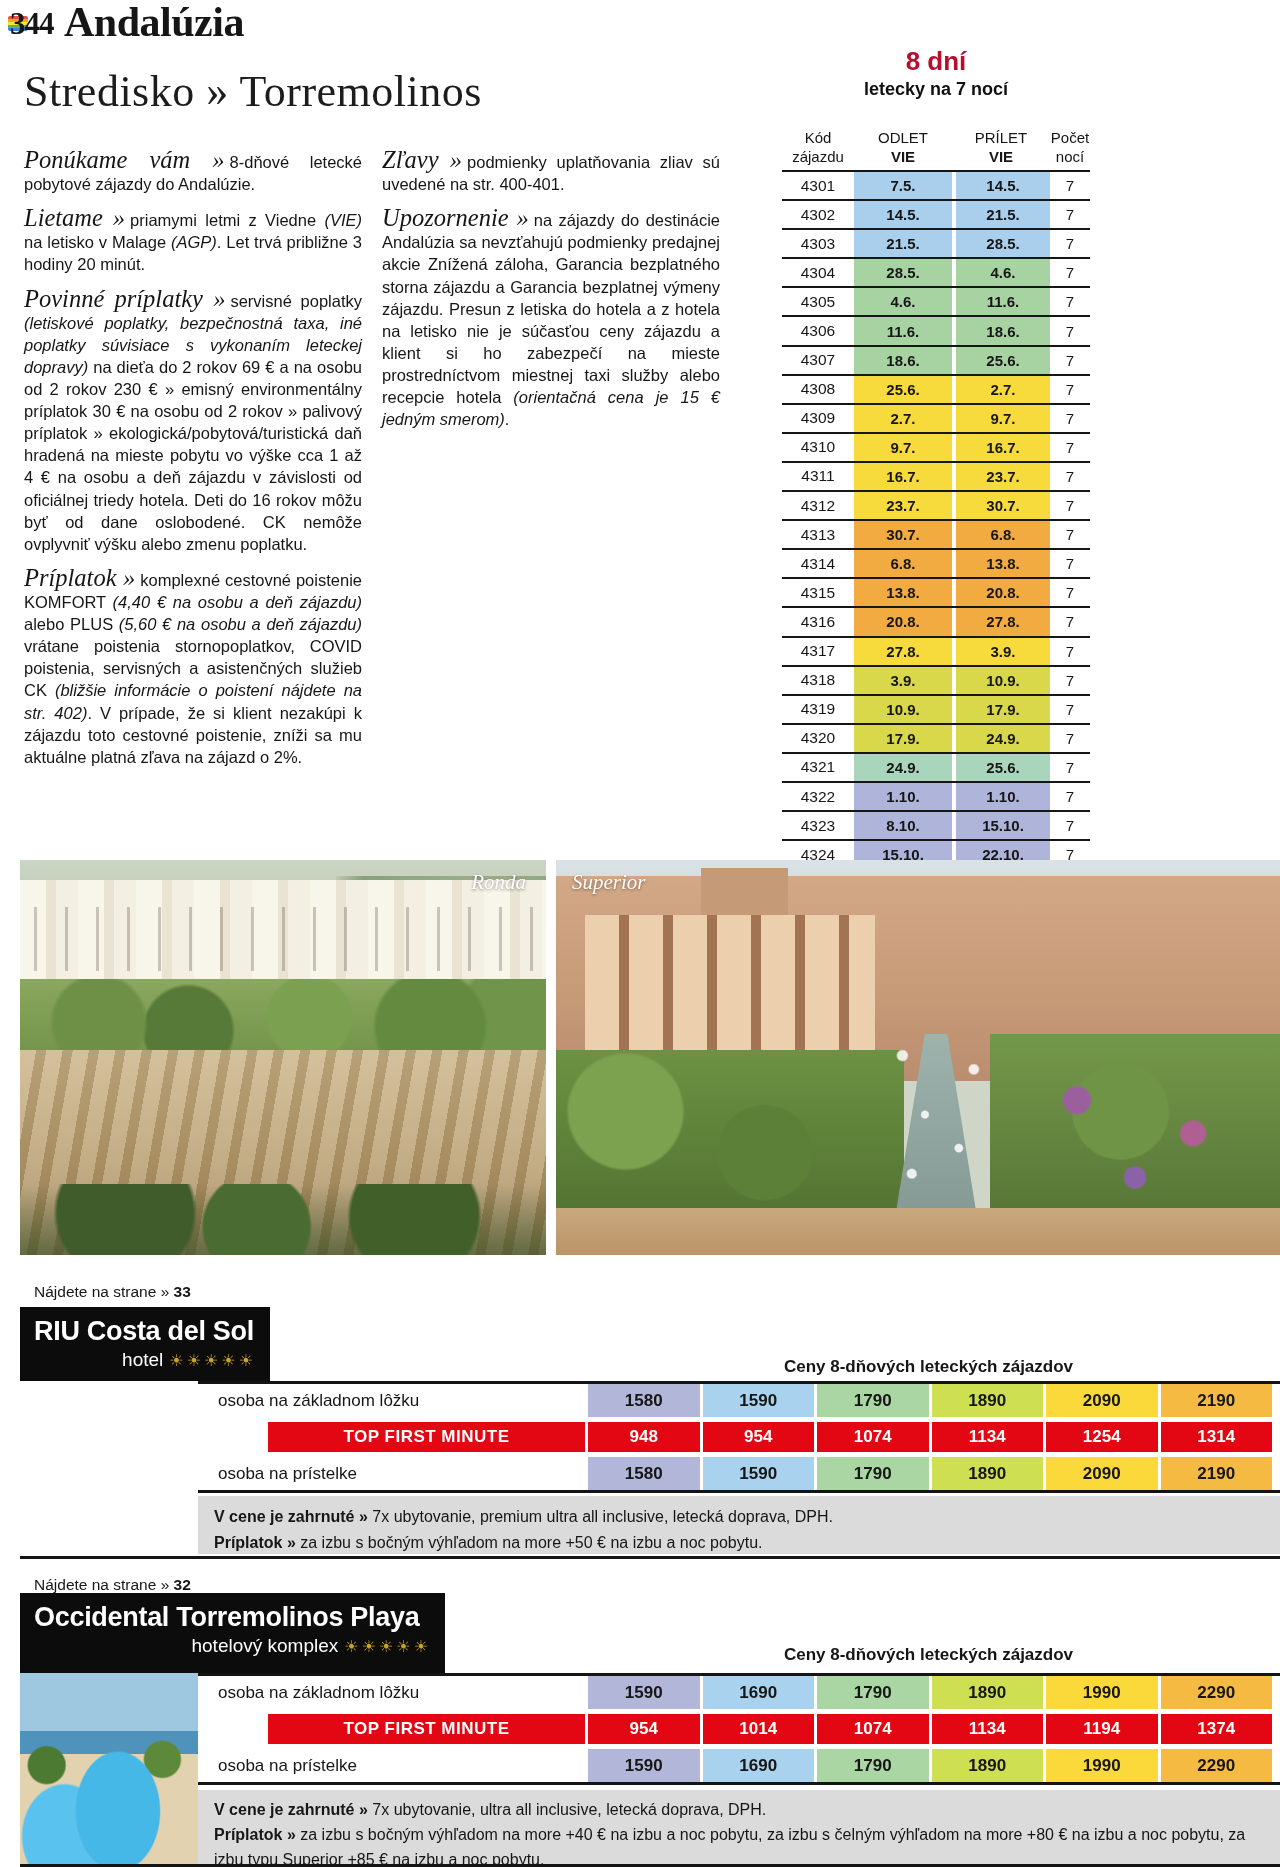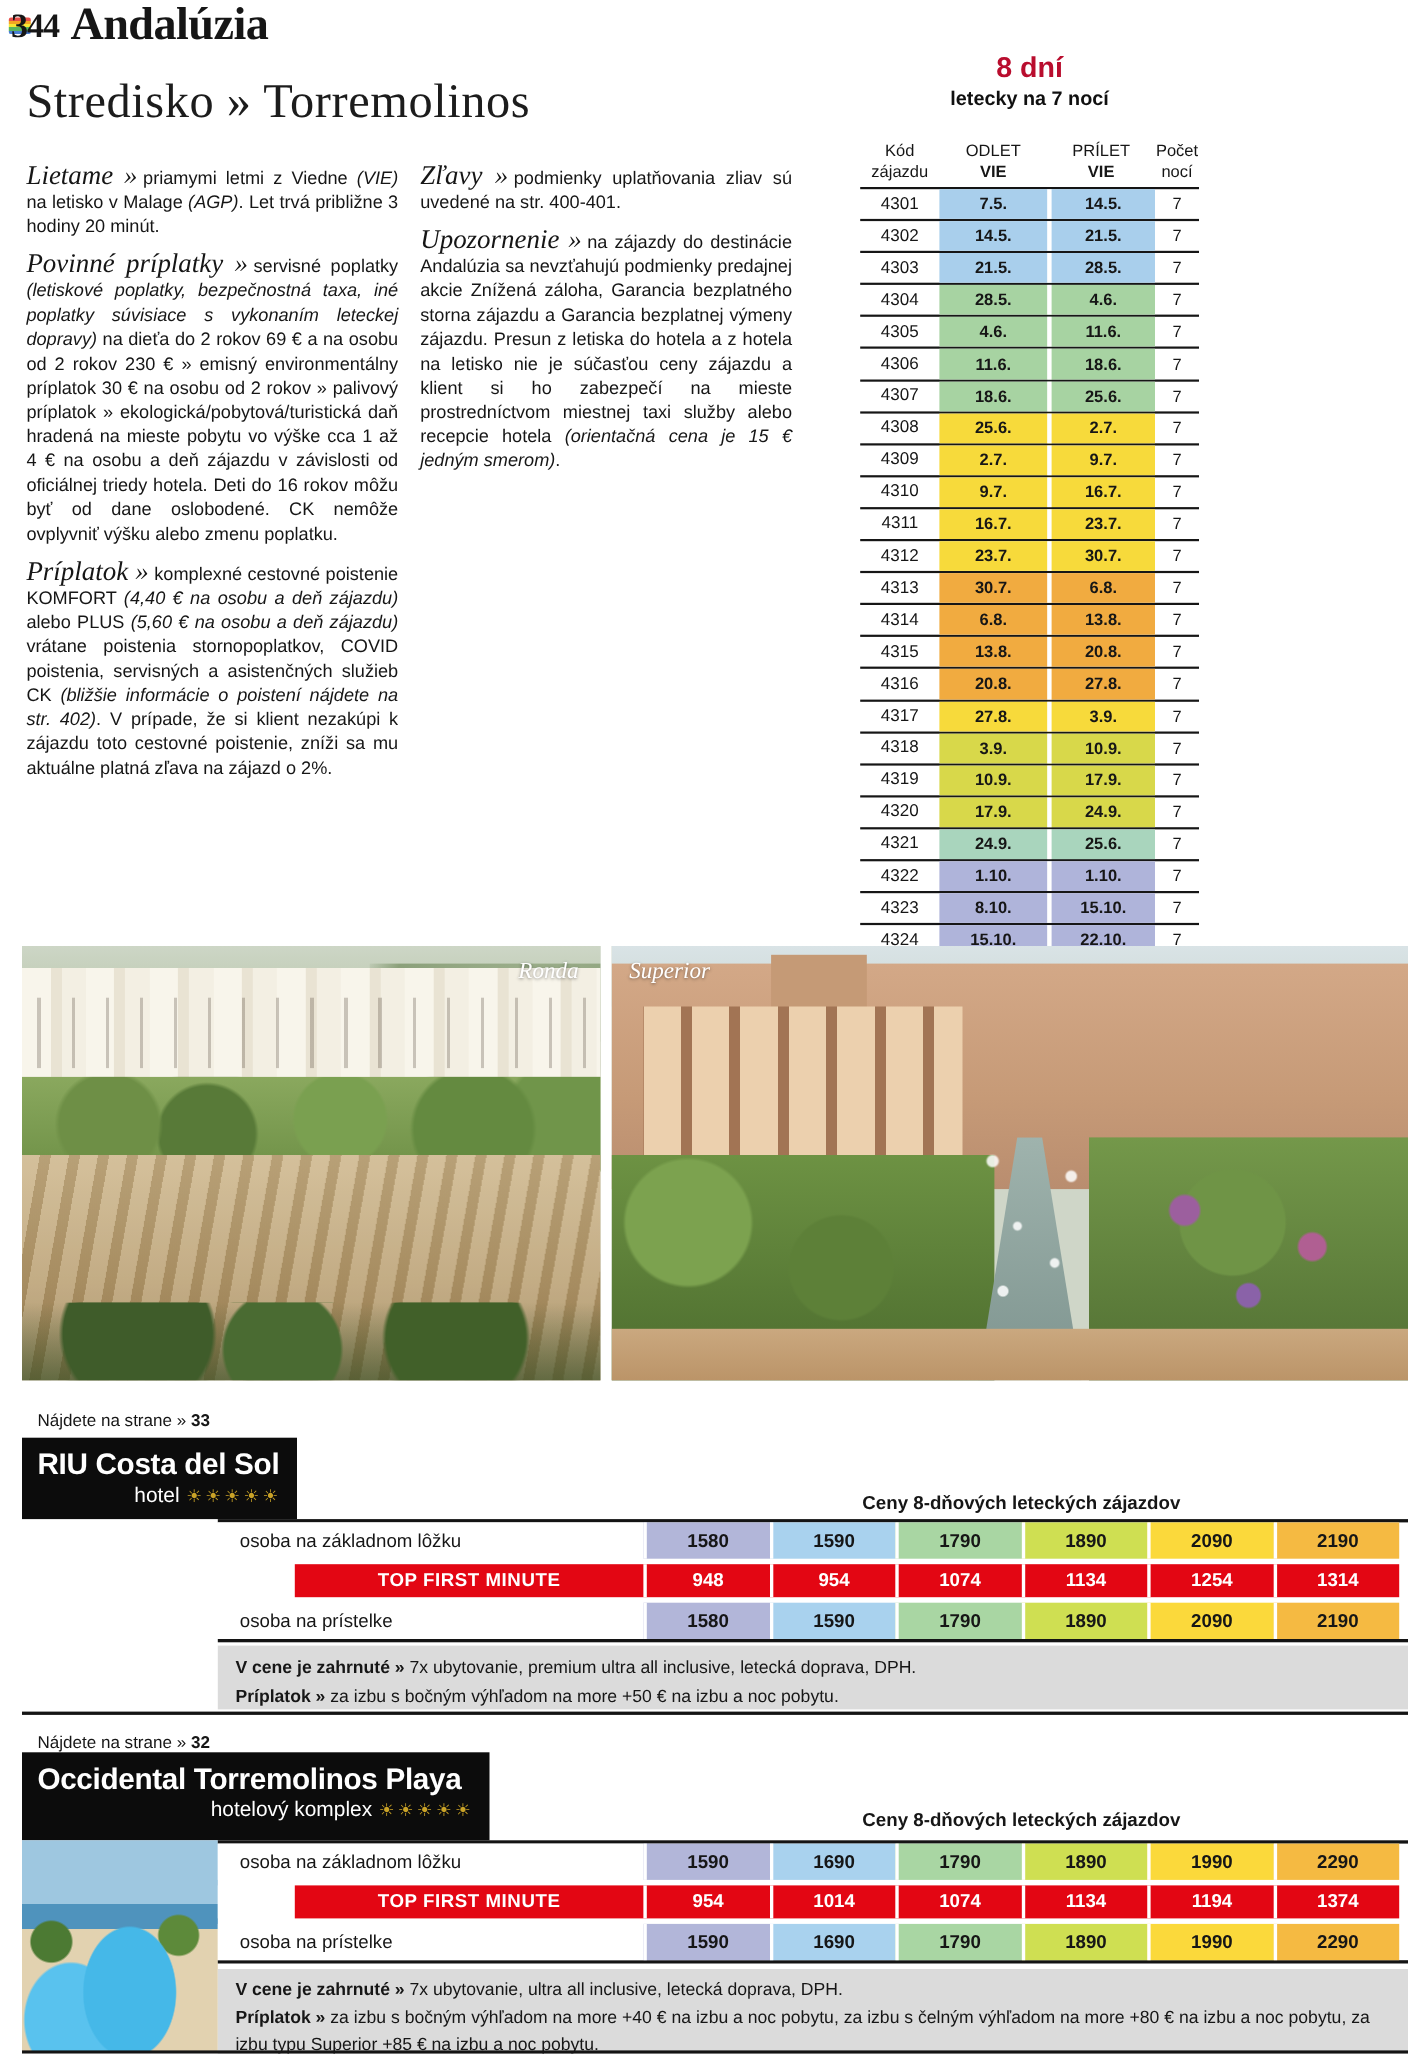--- a/index.html
+++ b/index.html
@@ -144,20 +144,21 @@
 </style>
 </head>
 <body>
 
 <div class="abs" id="brand-mark"></div>
 <div class="abs" id="page-num">344</div>
 <div class="abs" id="region-title">Andalúzia</div>
 <div class="abs" id="resort-title">Stredisko » Torremolinos</div>
 
 <div class="abs info-col" id="info-col-1">
+  <p class="para"><span class="sec-h">Ponúkame vám »</span><span><span>8-dňové letecké pobytové zájazdy do Andalúzie.</span></span></p>
   <p class="para"><span class="sec-h">Lietame »</span><span><span>priamymi letmi z Viedne </span><span class="it">(VIE)</span><span> na letisko v Malage </span><span class="it">(AGP)</span><span>. Let trvá približne 3 hodiny 20 minút.</span></span></p>
   <p class="para"><span class="sec-h">Povinné príplatky »</span><span><span>servisné poplatky </span><span class="it">(letiskové poplatky, bezpečnostná taxa, iné poplatky súvisiace s vykonaním leteckej dopravy)</span><span> na dieťa do 2 rokov 69 € a na osobu od 2 rokov 230 € » emisný environmentálny príplatok 30 € na osobu od 2 rokov » palivový príplatok » ekologická/pobytová/turistická daň hradená na mieste pobytu vo výške cca 1 až 4 € na osobu a deň zájazdu v závislosti od oficiálnej triedy hotela. Deti do 16 rokov môžu byť od dane oslobodené. CK nemôže ovplyvniť výšku alebo zmenu poplatku.</span></span></p>
   <p class="para"><span class="sec-h">Príplatok »</span><span><span>komplexné cestovné poistenie KOMFORT </span><span class="it">(4,40 € na osobu a deň zájazdu)</span><span> alebo PLUS </span><span class="it">(5,60 € na osobu a deň zájazdu)</span><span> vrátane poistenia stornopoplatkov, COVID poistenia, servisných a asistenčných služieb CK </span><span class="it">(bližšie informácie o poistení nájdete na str. 402)</span><span>. V prípade, že si klient nezakúpi k zájazdu toto cestovné poistenie, zníži sa mu aktuálne platná zľava na zájazd o 2%.</span></span></p>
 </div>
 <div class="abs info-col" id="info-col-2">
   <p class="para"><span class="sec-h">Zľavy »</span><span><span>podmienky uplatňovania zliav sú uvedené na str. 400-401.</span></span></p>
   <p class="para"><span class="sec-h">Upozornenie »</span><span><span>na zájazdy do destinácie Andalúzia sa nevzťahujú podmienky predajnej akcie Znížená záloha, Garancia bezplatného storna zájazdu a Garancia bezplatnej výmeny zájazdu. Presun z letiska do hotela a z hotela na letisko nie je súčasťou ceny zájazdu a klient si ho zabezpečí na mieste prostredníctvom miestnej taxi služby alebo recepcie hotela </span><span class="it">(orientačná cena je 15 € jedným smerom)</span><span>.</span></span></p>
 </div>
 
 <div class="abs" id="offer">

